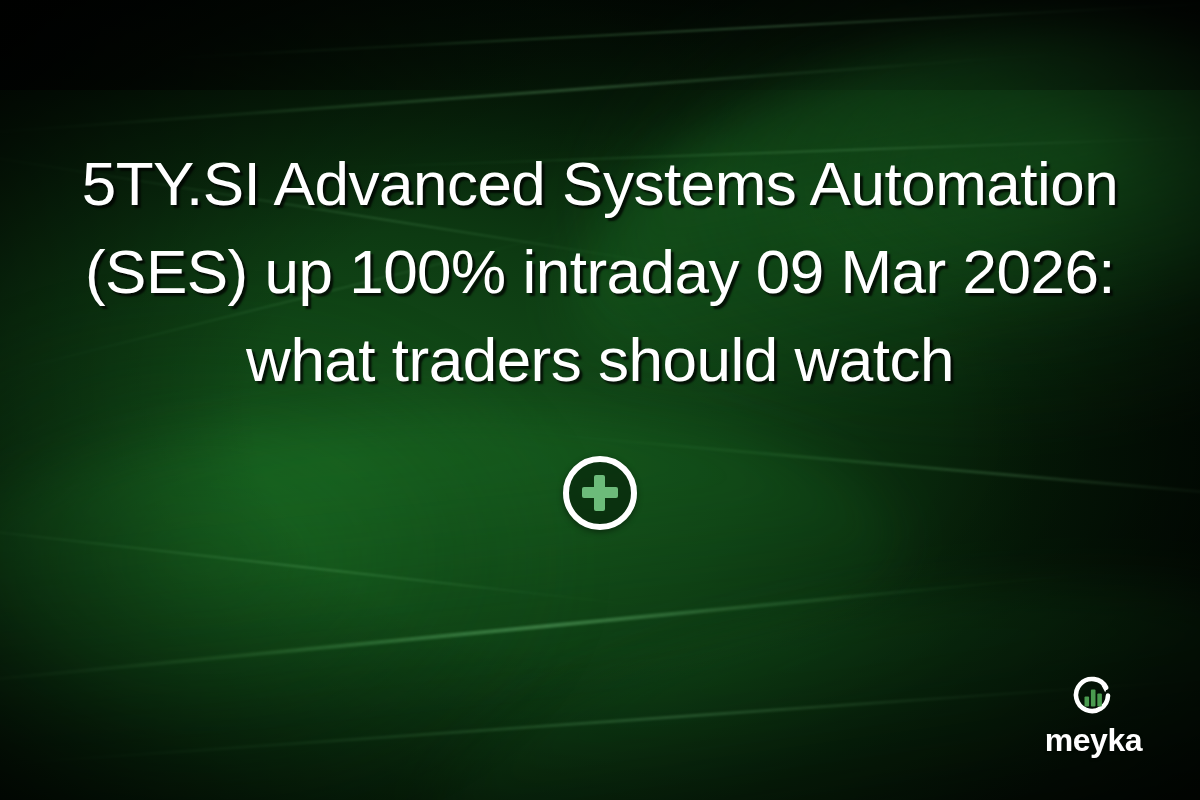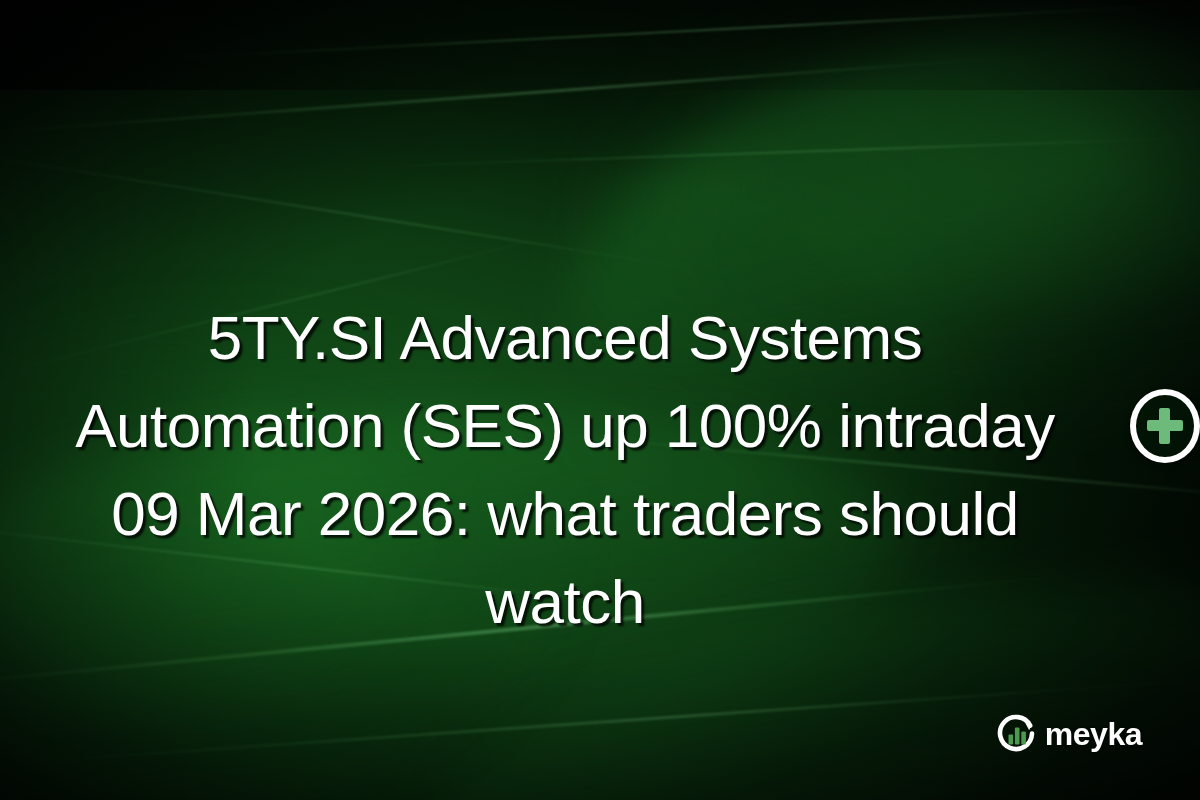--- a/index.html
+++ b/index.html
@@ -95,20 +95,21 @@
     position: absolute;
     inset: 0;
     background: radial-gradient(ellipse 820px 560px at 50% 52%, rgba(0,0,0,0) 42%, rgba(0,0,0,0.40) 76%, rgba(0,0,0,0.78) 100%);
   }
 
   
   .content {
     position: absolute;
     inset: 0;
     display: flex;
+    flex-direction: column;
     align-items: center;
   }
 
   .headline {
     margin: 0;
     padding: 0 52px;
     width: 100%;
     box-sizing: border-box;
     text-align: center;
     color: #ffffff;
@@ -145,20 +146,21 @@
   .plus-v { width: 11px; height: 36px; left: 13px; top: 1px; }
 
   
   .logo {
     position: absolute;
     right: 58px;
     bottom: 44px;
     display: flex;
     align-items: center;
     gap: 6px;
+    flex-direction: column;
   }
   .logo-mark { width: 44px; height: 44px; display: block; }
   .logo-text {
     color: #ffffff;
     font-family: "Liberation Sans", sans-serif;
     font-weight: 700;
     font-size: 32px;
     letter-spacing: -0.5px;
     line-height: 1;
     text-shadow: 0 1px 3px rgba(0,0,0,0.6);

